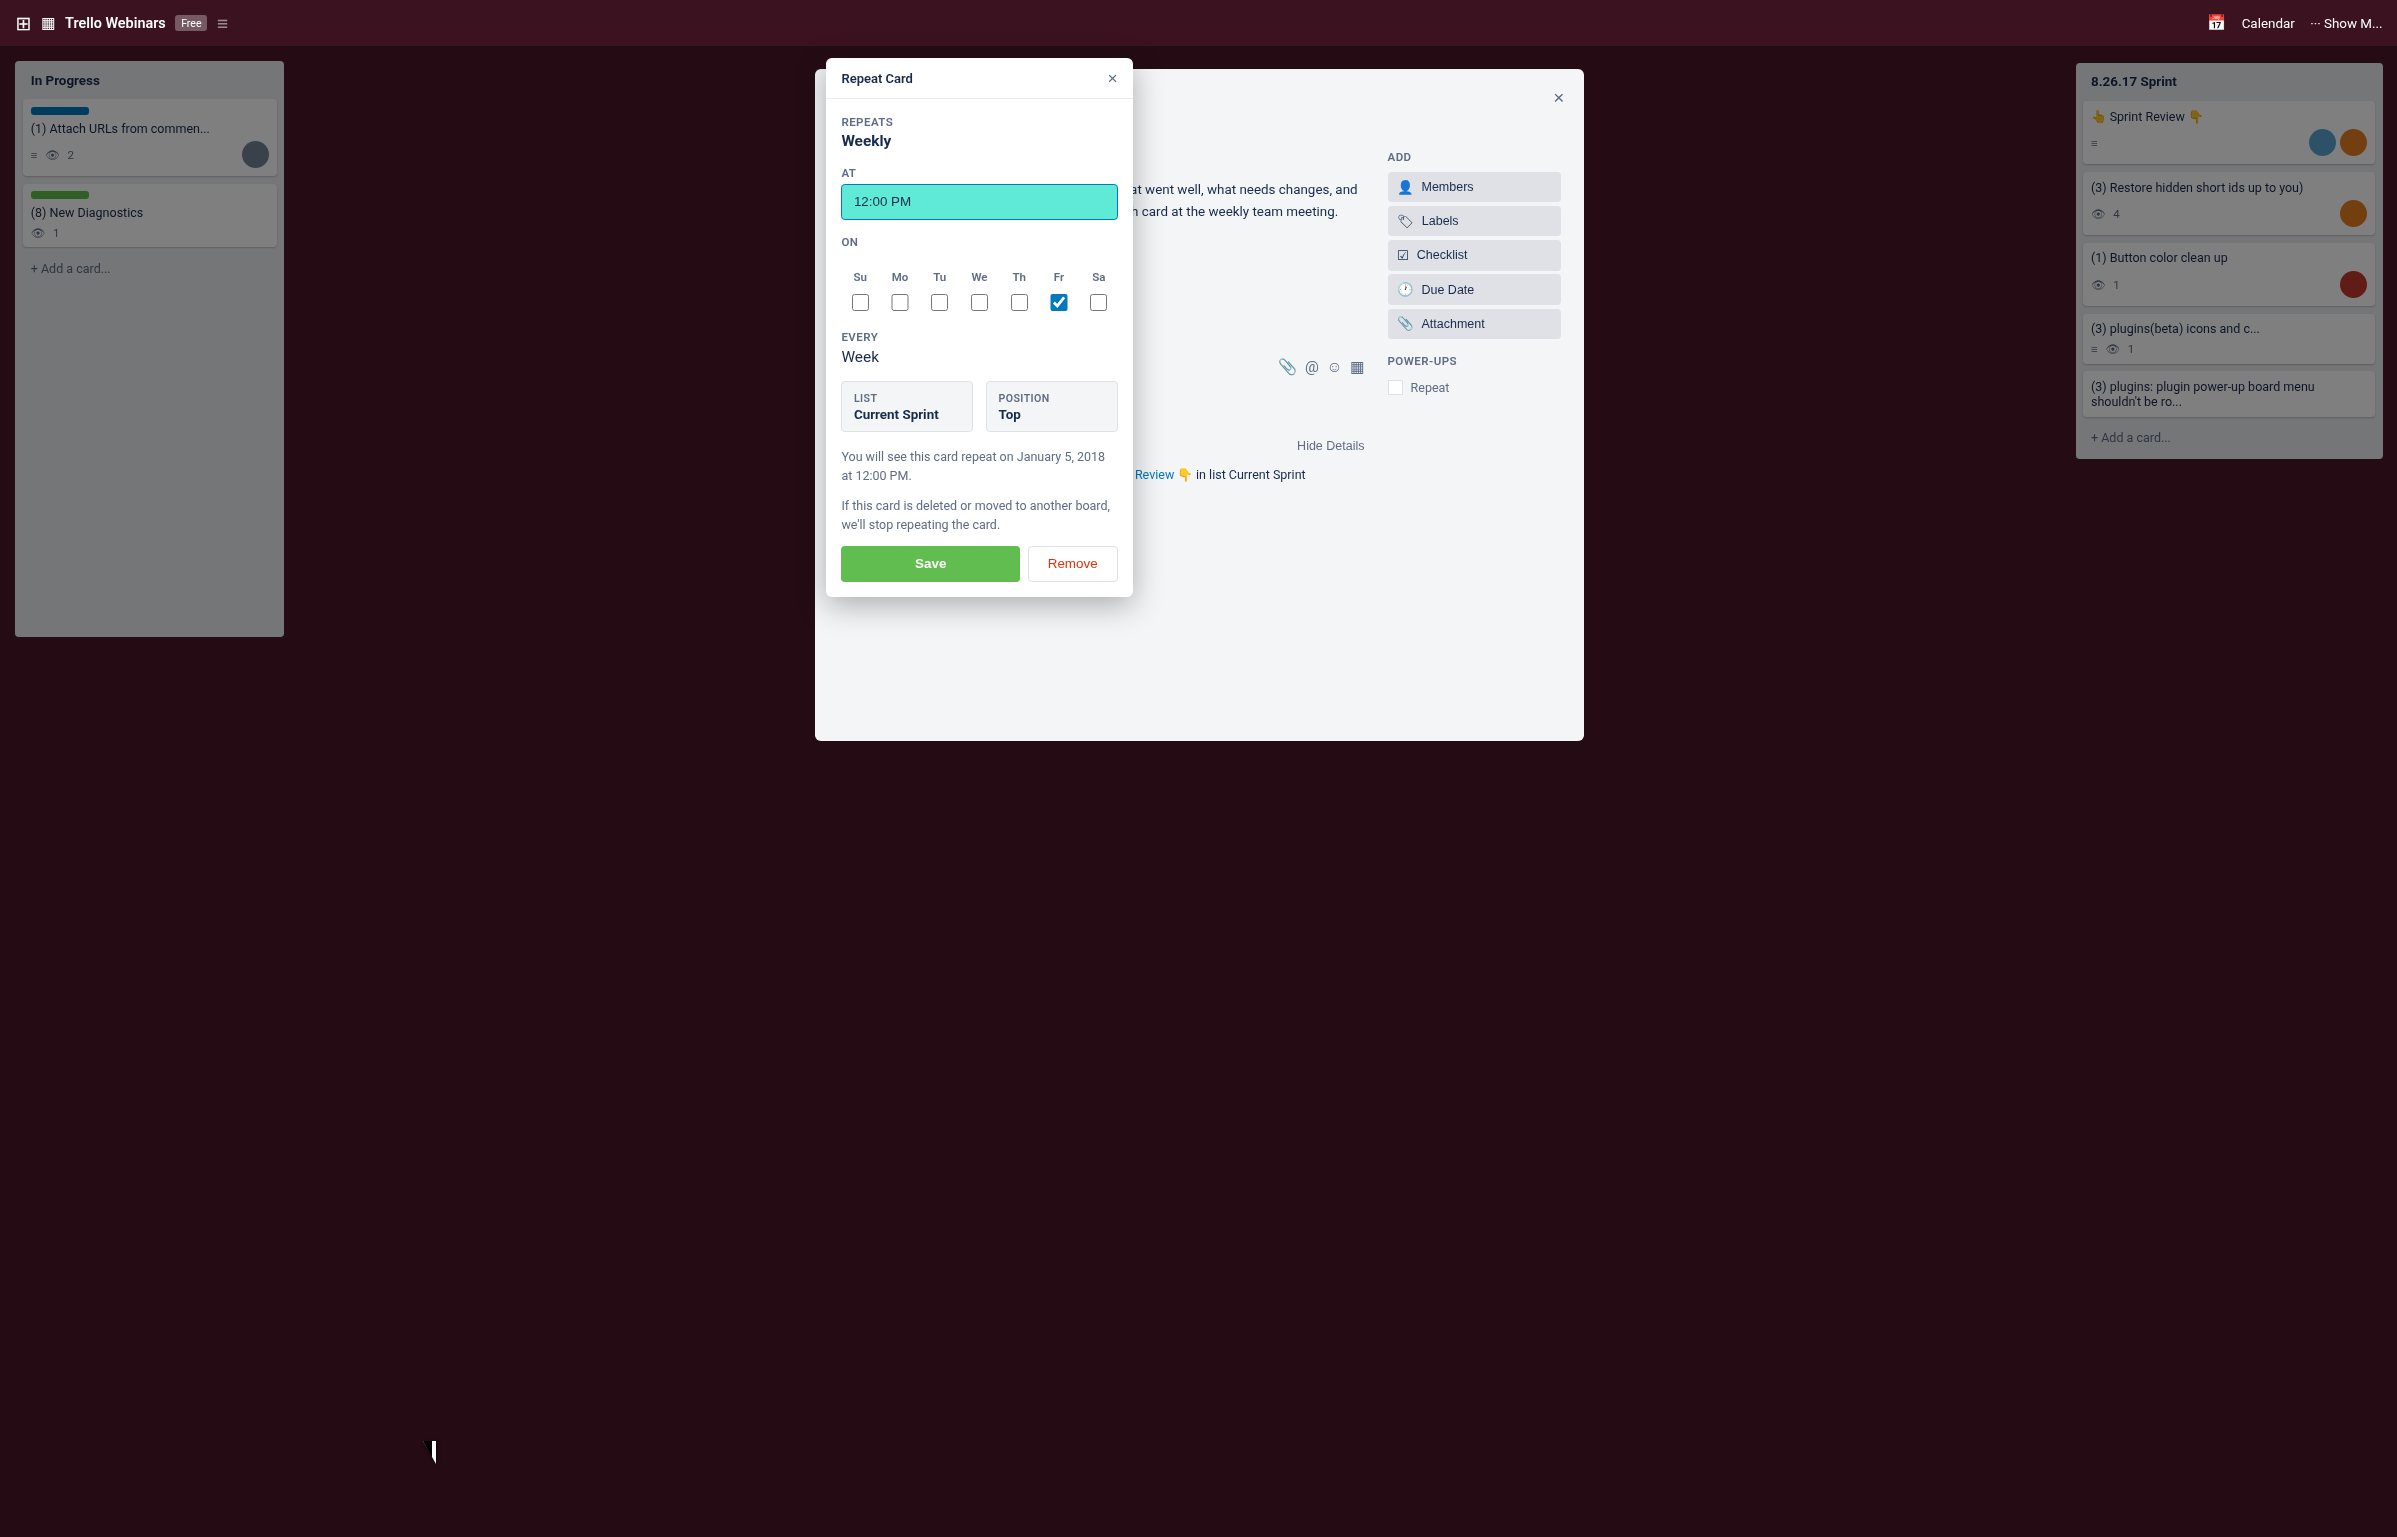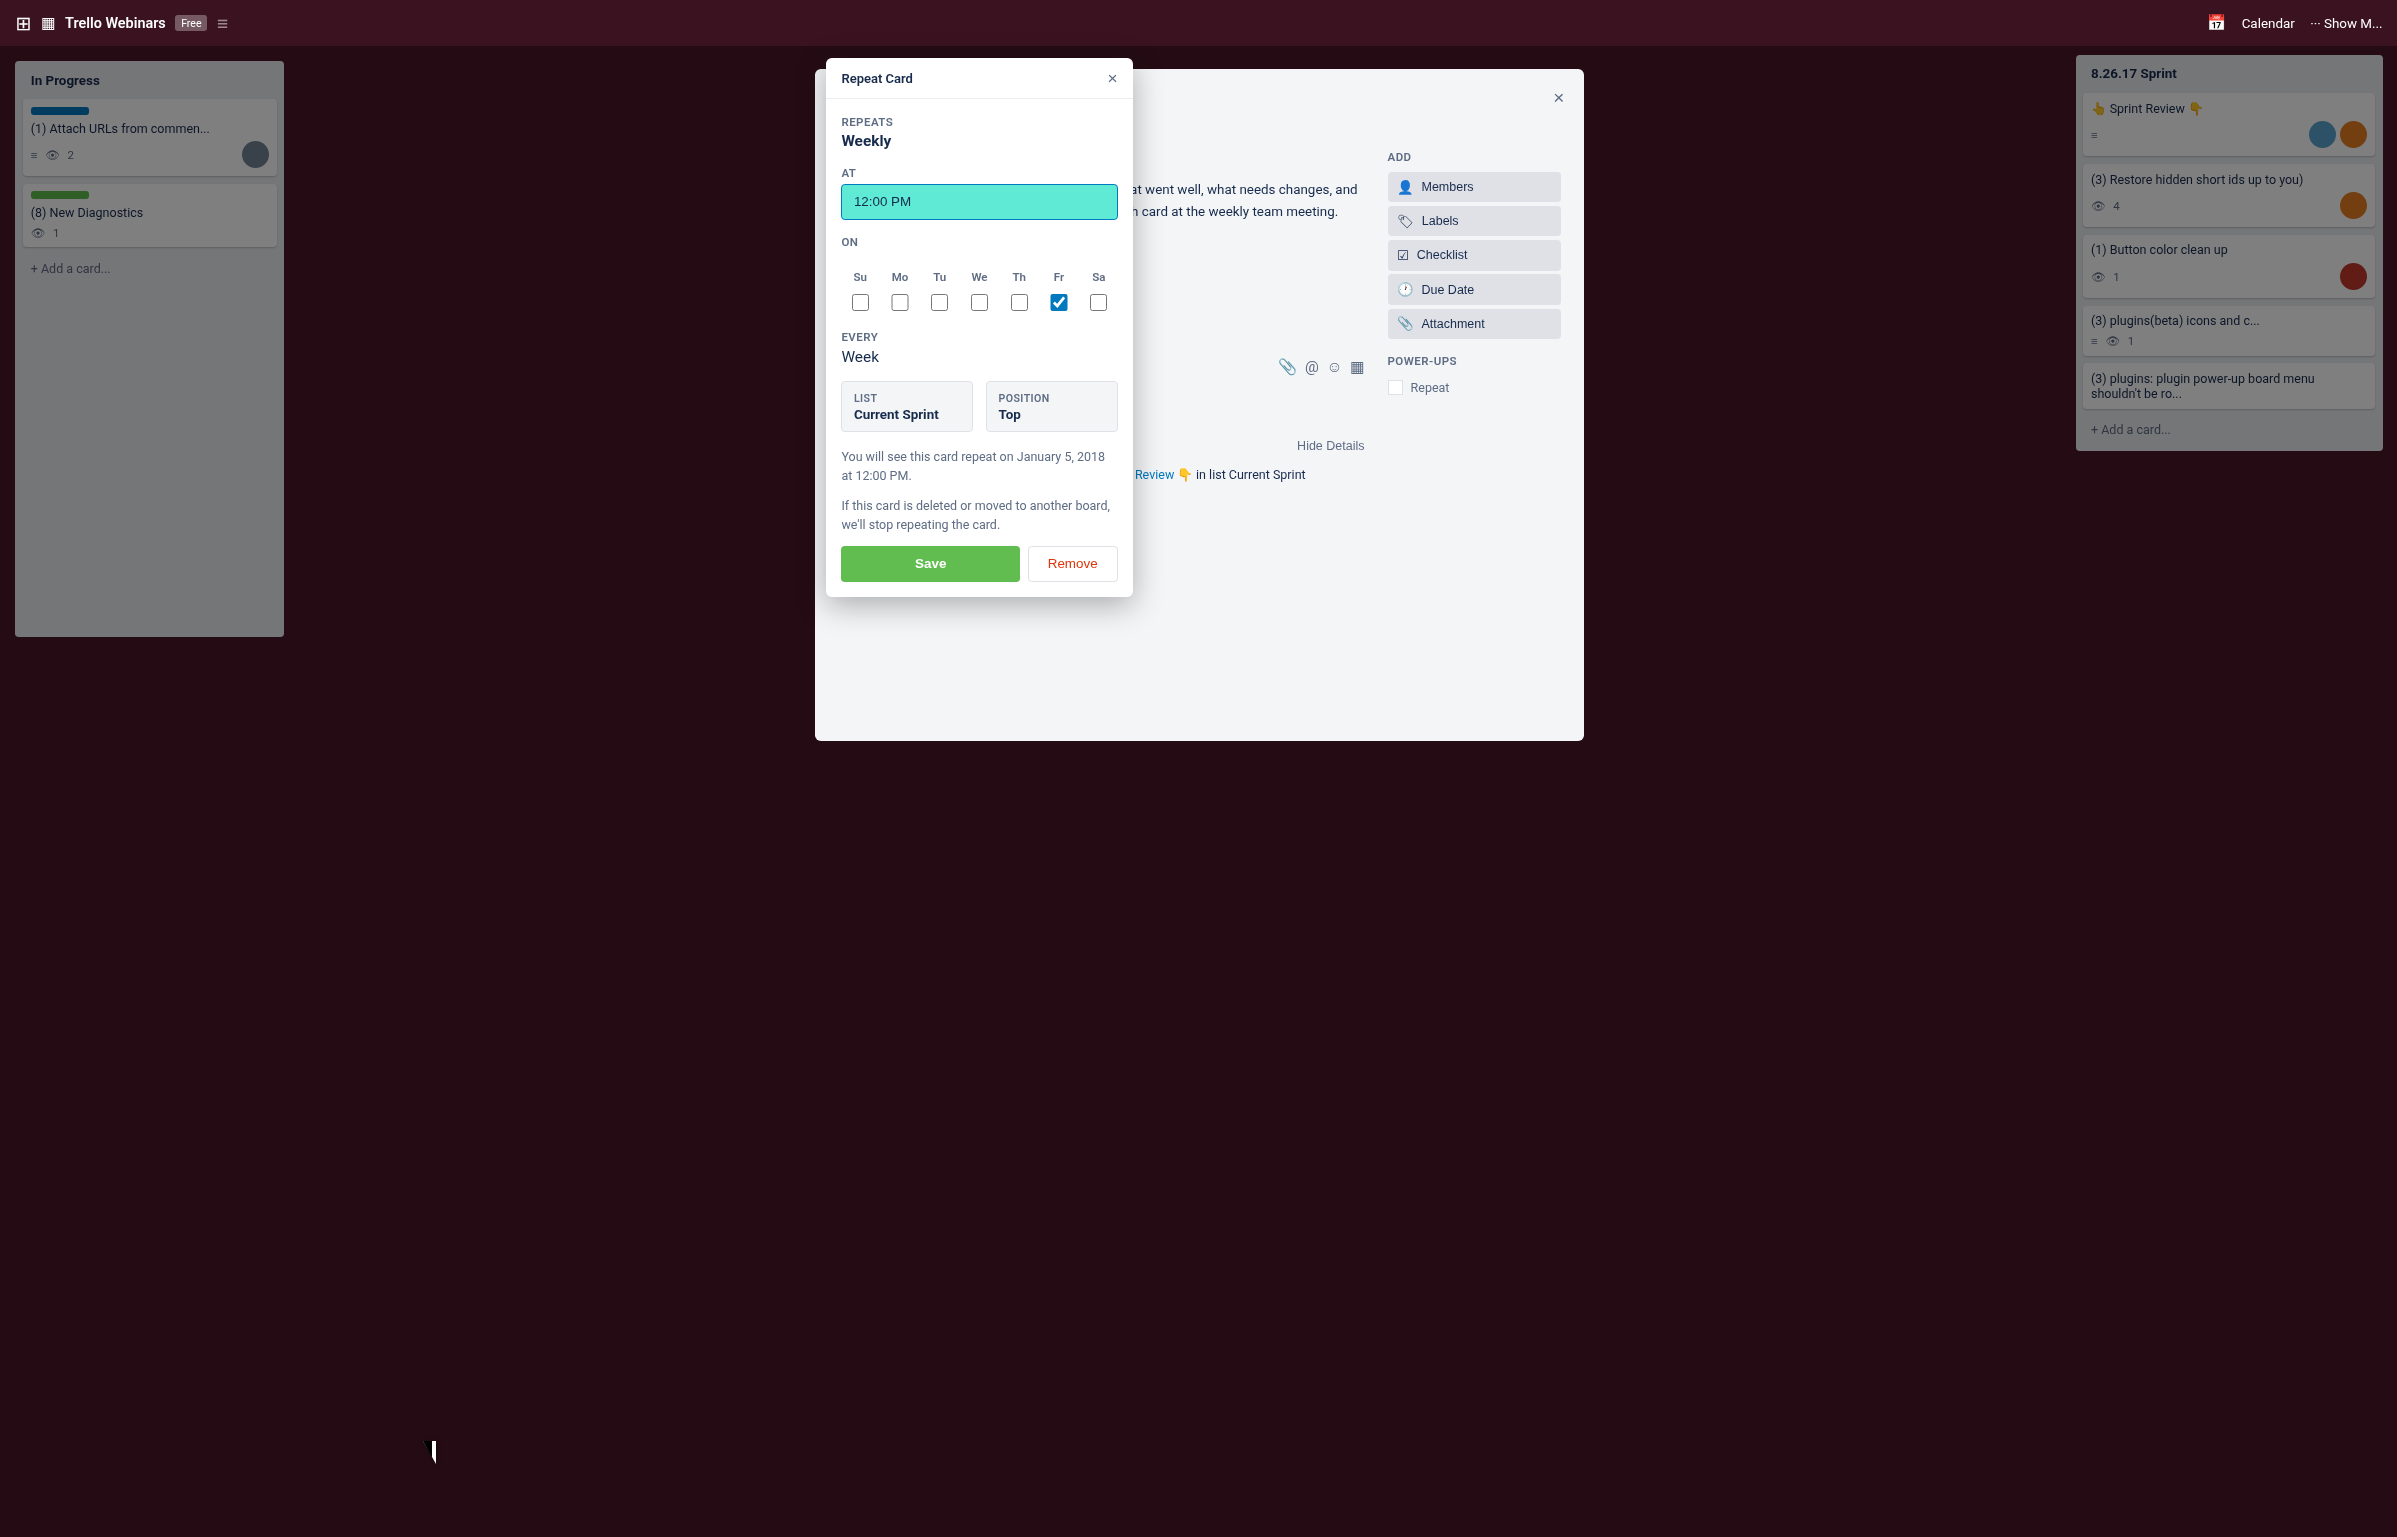--- a/index.html
+++ b/index.html
@@ -486,21 +486,21 @@
       border-radius: 3.8px;
       padding: 9.6px 19px;
       font-size: 13.4px;
       cursor: pointer;
     }
 
     
     .right-column {
       position: absolute;
       right: 15.4px;
-      top: 55px;
+      top: 63px;
       width: 307px;
       border-radius: 13px;
     }
 
     
     .cursor {
       position: absolute;
       bottom: 96px;
       left: 423px;
       width: 0;

